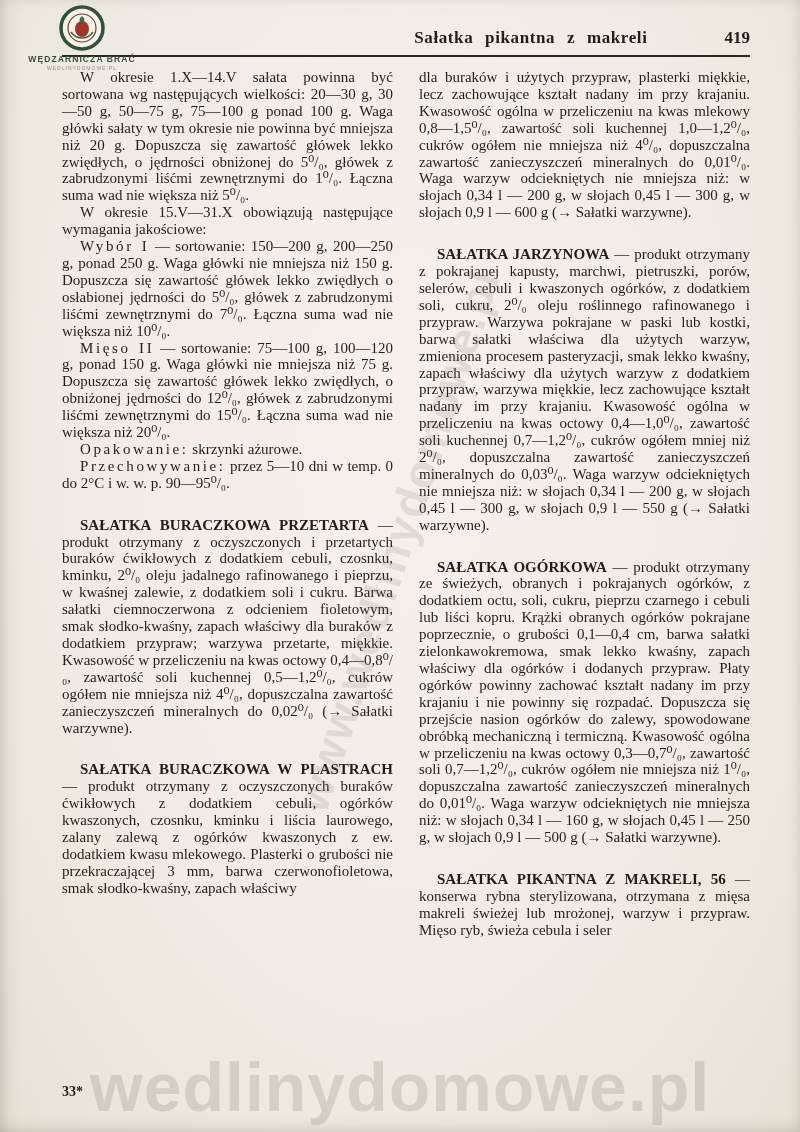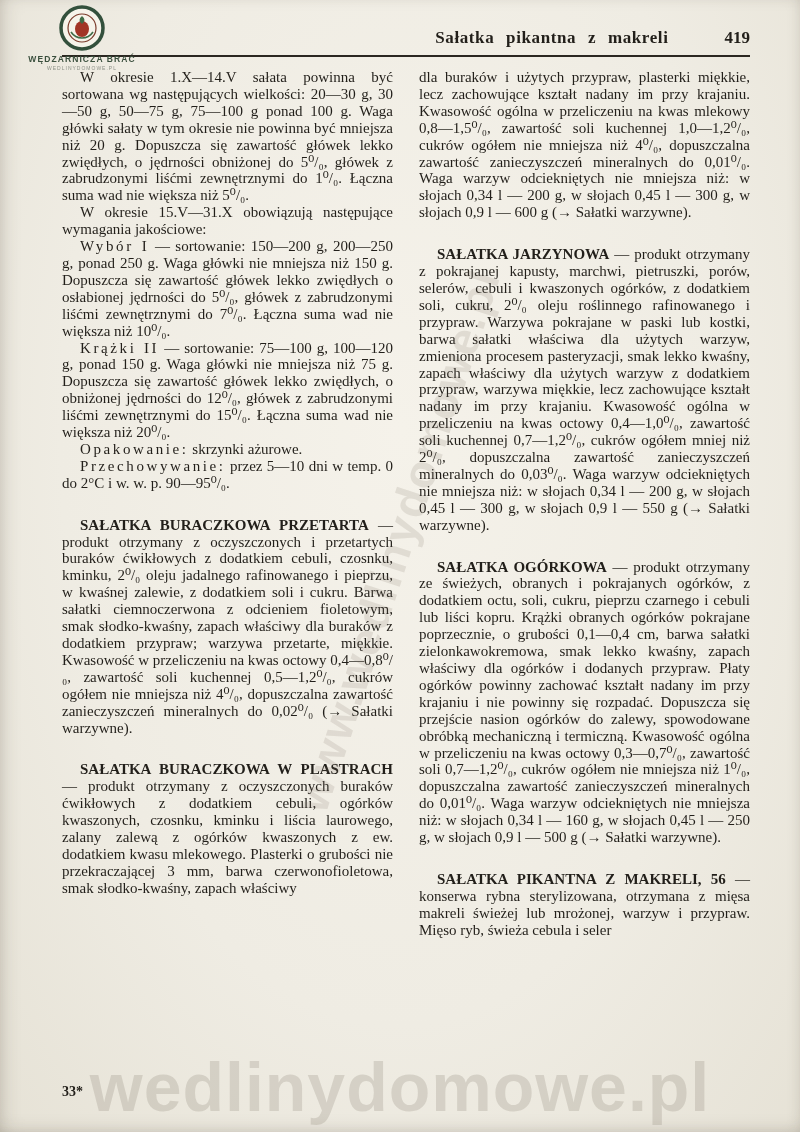--- a/index.html
+++ b/index.html
@@ -19,21 +19,21 @@
   .page{ position:absolute; inset:0; padding:14px 50px 0 62px; }
 
   
   .page-header{
     display:flex; align-items:flex-end;
     border-bottom:2px solid #2b2721;
     padding-bottom:7px; margin-top:14px;
   }
   .hdr-spacer{ flex:1; }
   .running-title{ font-weight:700; font-size:17px; letter-spacing:.6px; word-spacing:7px; }
-  .page-number{ font-weight:700; font-size:17px; margin-left:56px; }
+  .page-number{ font-weight:700; font-size:17px; margin-left:77px; }
 
   
   .logo{
     position:absolute; left:26px; top:4px; width:112px;
     text-align:center; z-index:5; color:#33503c;
   }
   .logo svg{ display:block; margin:0 auto; }
   .logo-line1{
     font-family:"Liberation Sans","DejaVu Sans",sans-serif;
     font-size:8.5px; font-weight:700; letter-spacing:1.1px; color:#3a4f3d; margin-top:2px;
@@ -98,21 +98,21 @@
     <div class="hdr-spacer"></div>
     <div class="running-title">Sałatka pikantna z makreli</div>
     <div class="page-number">419</div>
   </div>
 
   <div class="columns">
     <div class="column">
         <p class="para indent"><span>W okresie 1.X—14.V sałata powinna być sortowana wg następujących wielkości: 20—30 g, 30—50 g, 50—75 g, 75—100 g ponad 100 g. Waga główki sałaty w tym okresie nie powinna być mniejsza niż 20 g. Dopuszcza się zawartość główek lekko zwiędłych, o jędrności obniżonej do 5⁰/₀, główek z zabrudzonymi liśćmi zewnętrznymi do 1⁰/₀. Łączna suma wad nie większa niż 5⁰/₀.</span></p>
         <p class="para indent"><span>W okresie 15.V—31.X obowiązują następujące wymagania jakościowe:</span></p>
         <p class="para indent"><span class="spaced">Wybór I</span><span> — sortowanie: 150—200 g, 200—250 g, ponad 250 g. Waga główki nie mniejsza niż 150 g. Dopuszcza się zawartość główek lekko zwiędłych o osłabionej jędrności do 5⁰/₀, główek z zabrudzonymi liśćmi zewnętrznymi do 7⁰/₀. Łączna suma wad nie większa niż 10⁰/₀.</span></p>
-        <p class="para indent"><span class="spaced">Krążki II</span><span> — sortowanie: 75—100 g, 100—120 g, ponad 150 g. Waga główki nie mniejsza niż 75 g. Dopuszcza się zawartość główek lekko zwiędłych, o obniżonej jędrności do 12⁰/₀, główek z zabrudzonymi liśćmi zewnętrznymi do 15⁰/₀. Łączna suma wad nie większa niż 20⁰/₀.</span></p>
+        <p class="para indent"><span class="spaced">Mięso II</span><span> — sortowanie: 75—100 g, 100—120 g, ponad 150 g. Waga główki nie mniejsza niż 75 g. Dopuszcza się zawartość główek lekko zwiędłych, o obniżonej jędrności do 12⁰/₀, główek z zabrudzonymi liśćmi zewnętrznymi do 15⁰/₀. Łączna suma wad nie większa niż 20⁰/₀.</span></p>
         <p class="para indent"><span class="spaced">Opakowanie:</span><span> skrzynki ażurowe.</span></p>
         <p class="para indent"><span class="spaced">Przechowywanie:</span><span> przez 5—10 dni w temp. 0 do 2°C i w. w. p. 90—95⁰/₀.</span></p>
         <p class="para indent space-before"><span class="headword">SAŁATKA BURACZKOWA PRZETARTA</span><span> — produkt otrzymany z oczyszczonych i przetartych buraków ćwikłowych z dodatkiem cebuli, czosnku, kminku, 2⁰/₀ oleju jadalnego rafinowanego i pieprzu, w kwaśnej zalewie, z dodatkiem soli i cukru. Barwa sałatki ciemnoczerwona z odcieniem fioletowym, smak słodko-kwaśny, zapach właściwy dla buraków z dodatkiem przypraw; warzywa przetarte, miękkie. Kwasowość w przeliczeniu na kwas octowy 0,4—0,8⁰/₀, zawartość soli kuchennej 0,5—1,2⁰/₀, cukrów ogółem nie mniejsza niż 4⁰/₀, dopuszczalna zawartość zanieczyszczeń mineralnych do 0,02⁰/₀ (→ Sałatki warzywne).</span></p>
         <p class="para indent space-before"><span class="headword">SAŁATKA BURACZKOWA W PLASTRACH</span><span> — produkt otrzymany z oczyszczonych buraków ćwikłowych z dodatkiem cebuli, ogórków kwaszonych, czosnku, kminku i liścia laurowego, zalany zalewą z ogórków kwaszonych z ew. dodatkiem kwasu mlekowego. Plasterki o grubości nie przekraczającej 3 mm, barwa czerwonofioletowa, smak słodko-kwaśny, zapach właściwy</span></p>
       </div>
     <div class="column">
         <p class="para"><span>dla buraków i użytych przypraw, plasterki miękkie, lecz zachowujące kształt nadany im przy krajaniu. Kwasowość ogólna w przeliczeniu na kwas mlekowy 0,8—1,5⁰/₀, zawartość soli kuchennej 1,0—1,2⁰/₀, cukrów ogółem nie mniejsza niż 4⁰/₀, dopuszczalna zawartość zanieczyszczeń mineralnych do 0,01⁰/₀. Waga warzyw odciekniętych nie mniejsza niż: w słojach 0,34 l — 200 g, w słojach 0,45 l — 300 g, w słojach 0,9 l — 600 g (→ Sałatki warzywne).</span></p>
         <p class="para indent space-before"><span class="headword">SAŁATKA JARZYNOWA</span><span> — produkt otrzymany z pokrajanej kapusty, marchwi, pietruszki, porów, selerów, cebuli i kwaszonych ogórków, z dodatkiem soli, cukru, 2⁰/₀ oleju roślinnego rafinowanego i przypraw. Warzywa pokrajane w paski lub kostki, barwa sałatki właściwa dla użytych warzyw, zmieniona procesem pasteryzacji, smak lekko kwaśny, zapach właściwy dla użytych warzyw z dodatkiem przypraw, warzywa miękkie, lecz zachowujące kształt nadany im przy krajaniu. Kwasowość ogólna w przeliczeniu na kwas octowy 0,4—1,0⁰/₀, zawartość soli kuchennej 0,7—1,2⁰/₀, cukrów ogółem mniej niż 2⁰/₀, dopuszczalna zawartość zanieczyszczeń mineralnych do 0,03⁰/₀. Waga warzyw odciekniętych nie mniejsza niż: w słojach 0,34 l — 200 g, w słojach 0,45 l — 300 g, w słojach 0,9 l — 550 g (→ Sałatki warzywne).</span></p>
         <p class="para indent space-before"><span class="headword">SAŁATKA OGÓRKOWA</span><span> — produkt otrzymany ze świeżych, obranych i pokrajanych ogórków, z dodatkiem octu, soli, cukru, pieprzu czarnego i cebuli lub liści kopru. Krążki obranych ogórków pokrajane poprzecznie, o grubości 0,1—0,4 cm, barwa sałatki zielonkawokremowa, smak lekko kwaśny, zapach właściwy dla ogórków i dodanych przypraw. Płaty ogórków powinny zachować kształt nadany im przy krajaniu i nie powinny się rozpadać. Dopuszcza się przejście nasion ogórków do zalewy, spowodowane obróbką mechaniczną i termiczną. Kwasowość ogólna w przeliczeniu na kwas octowy 0,3—0,7⁰/₀, zawartość soli 0,7—1,2⁰/₀, cukrów ogółem nie mniejsza niż 1⁰/₀, dopuszczalna zawartość zanieczyszczeń mineralnych do 0,01⁰/₀. Waga warzyw odciekniętych nie mniejsza niż: w słojach 0,34 l — 160 g, w słojach 0,45 l — 250 g, w słojach 0,9 l — 500 g (→ Sałatki warzywne).</span></p>
         <p class="para indent space-before"><span class="headword">SAŁATKA PIKANTNA Z MAKRELI, 56</span><span> — konserwa rybna sterylizowana, otrzymana z mięsa makreli świeżej lub mrożonej, warzyw i przypraw. Mięso ryb, świeża cebula i seler</span></p>

